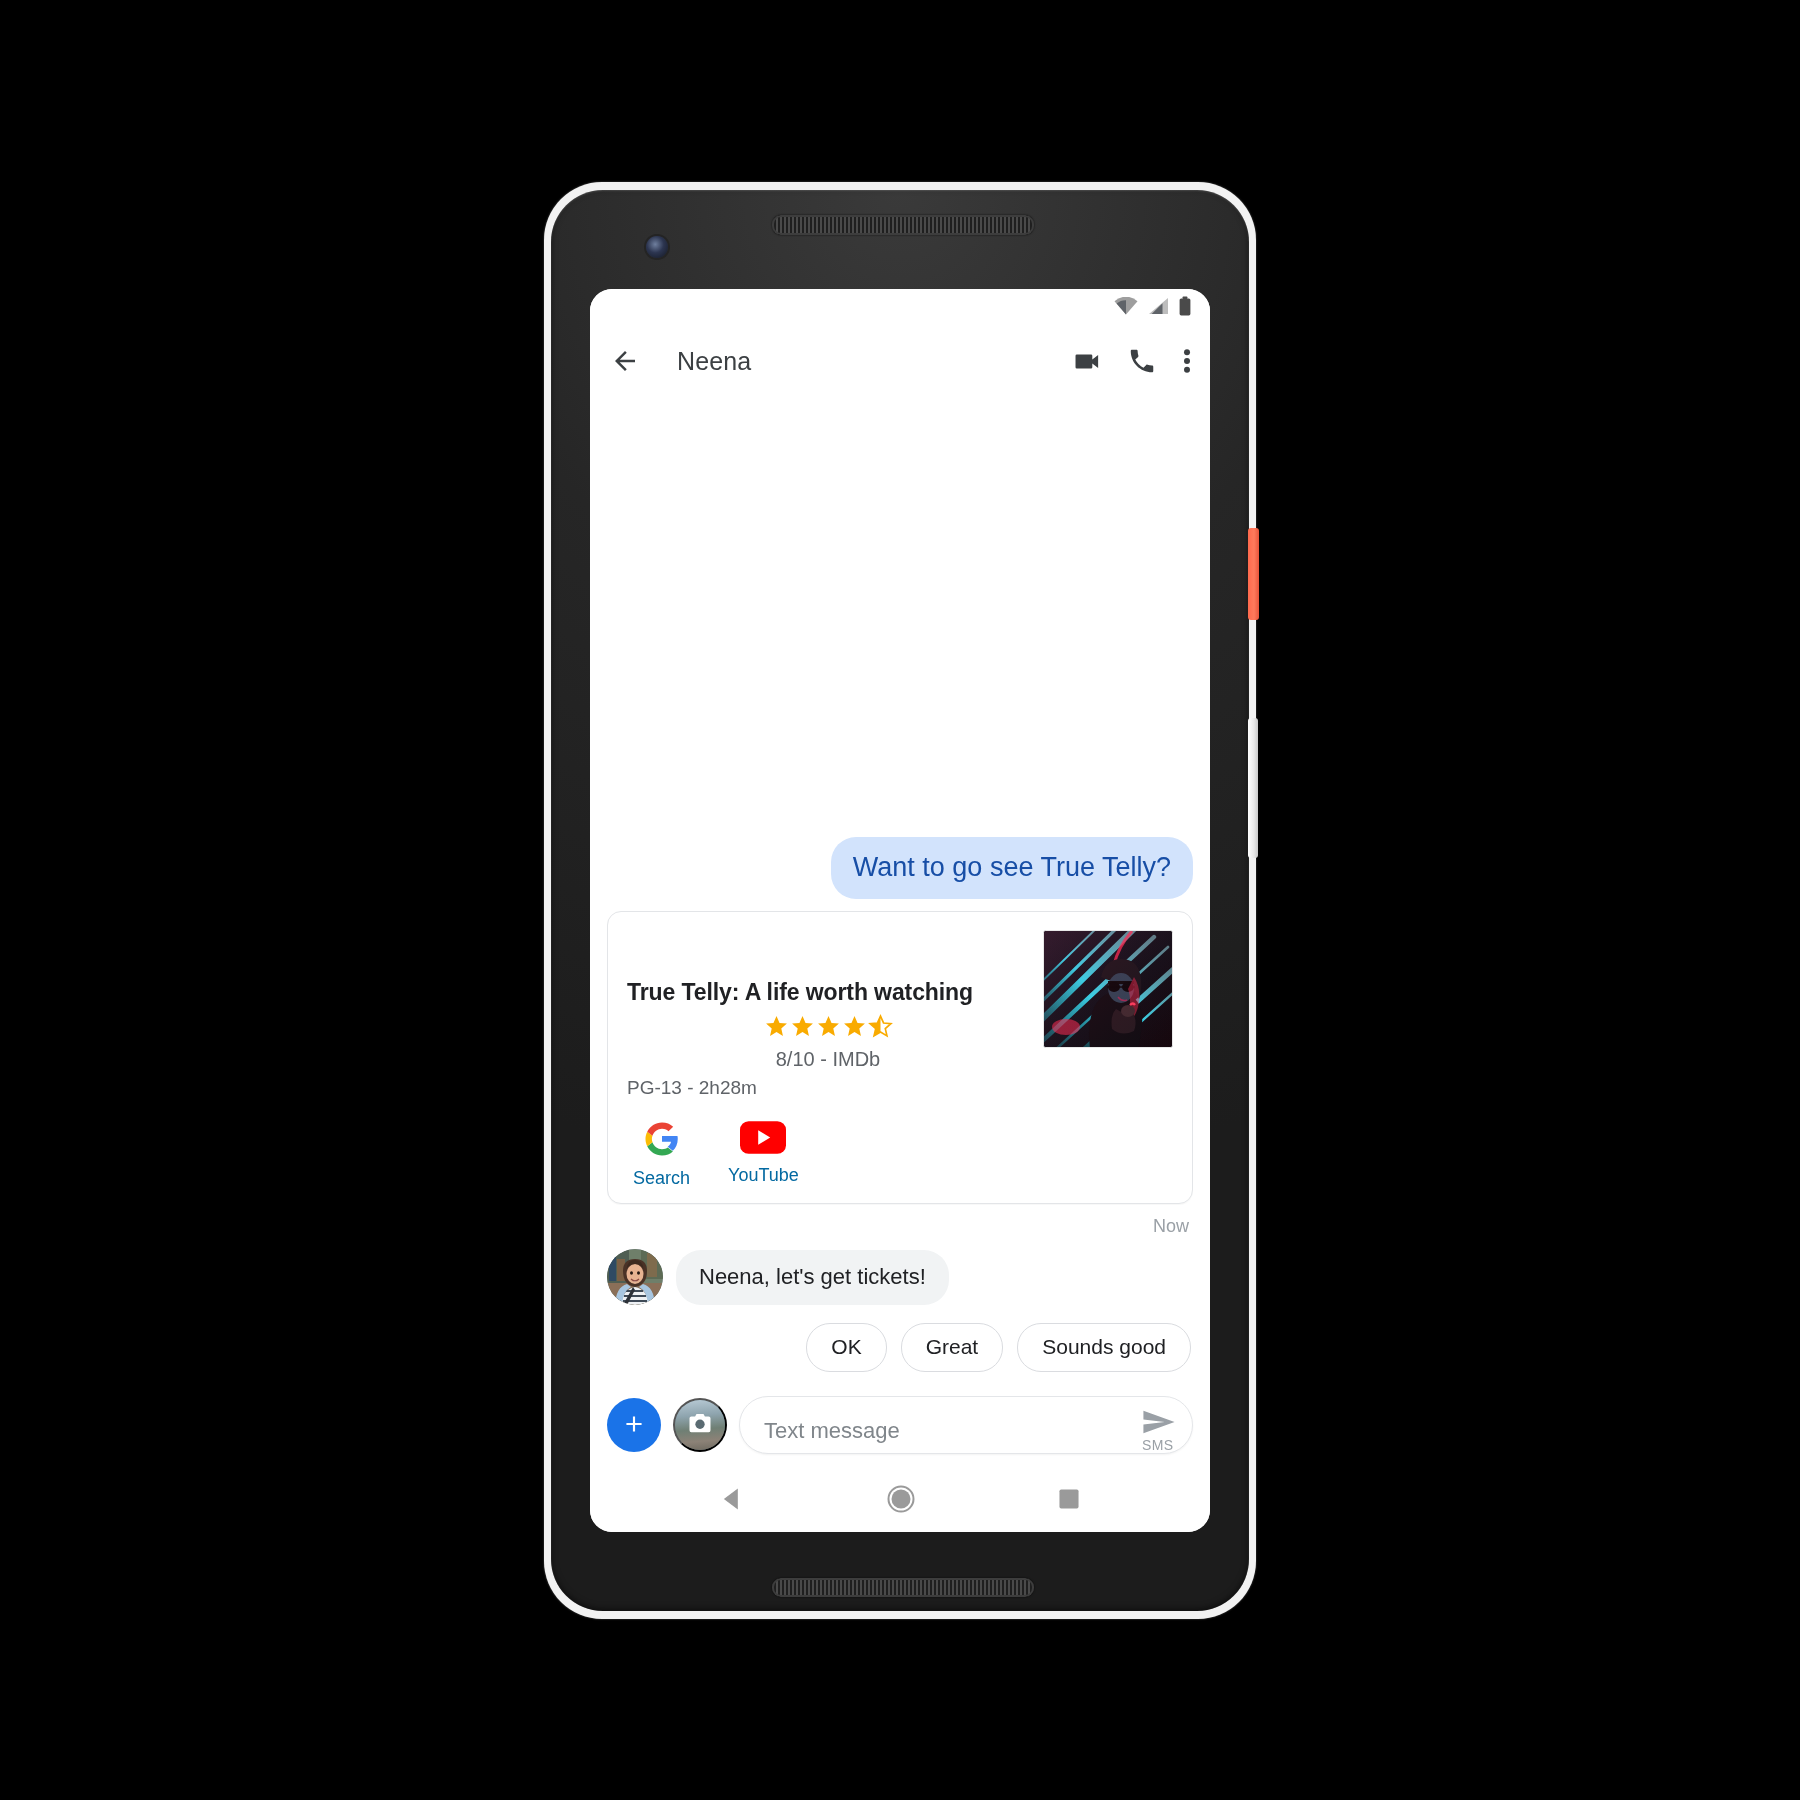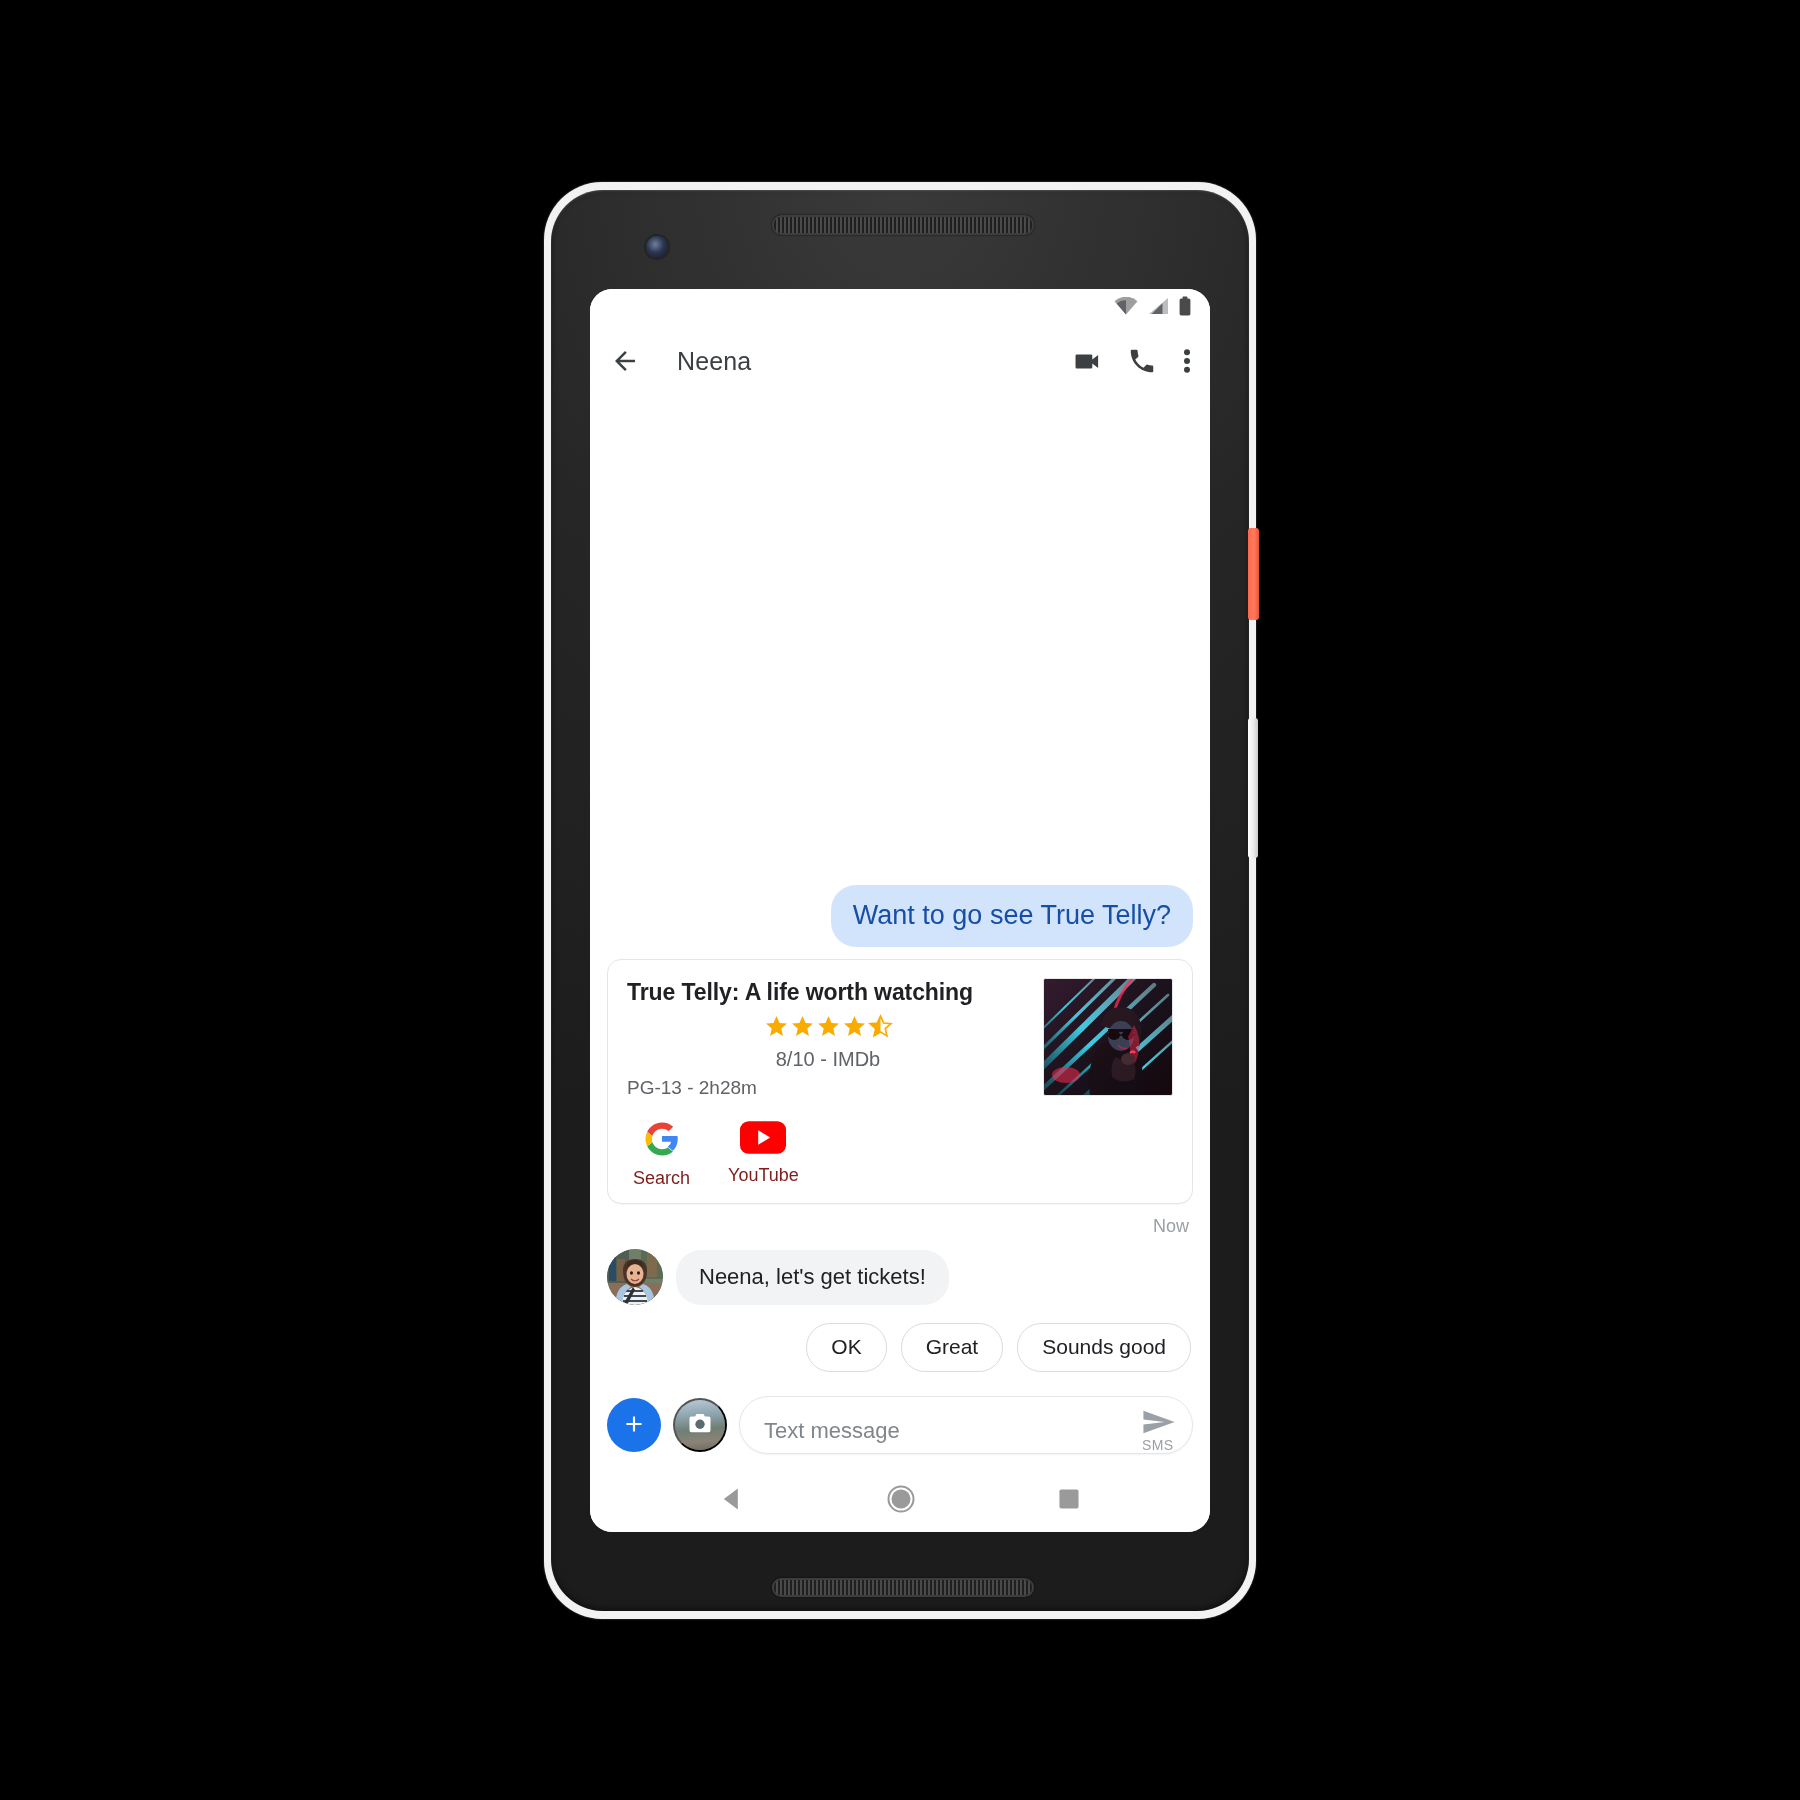--- a/index.html
+++ b/index.html
@@ -166,21 +166,21 @@
   
   .rich-card {
     border: 1px solid #e3e5e8;
     border-radius: 14px;
     background: #ffffff;
     padding: 18px 19px 14px;
     margin-bottom: 5px;
     box-shadow: 0 1px 1px rgba(0,0,0,0.03);
   }
   .rc-top { display: flex; gap: 14px; }
-  .rc-info { flex: 1; min-width: 0; }
+  .rc-info { flex: 1; min-width: 0; margin-top: 48px; }
   .rc-title {
     font-size: 23px;
     font-weight: bold;
     color: #202124;
     line-height: 1.3;
     letter-spacing: -0.1px;
   }
   .rc-rating {
     display: flex;
     align-items: center;
@@ -214,21 +214,21 @@
     margin-top: 22px;
     padding-left: 6px;
   }
   .rc-action {
     display: flex;
     flex-direction: column;
     align-items: center;
     gap: 7px;
     cursor: pointer;
   }
-  .rc-action-label { font-size: 18px; color: #7f1d1d; text-align: right; }
+  .rc-action-label { font-size: 18px; color: #0369a1; text-align: right; }
 
   .timestamp {
     text-align: right;
     font-size: 18px;
     color: #9aa0a6;
     margin: 7px 4px 12px 0;
   }
 
   .row-in { display: flex; align-items: flex-end; gap: 13px; margin-bottom: 18px; }
   .avatar {

